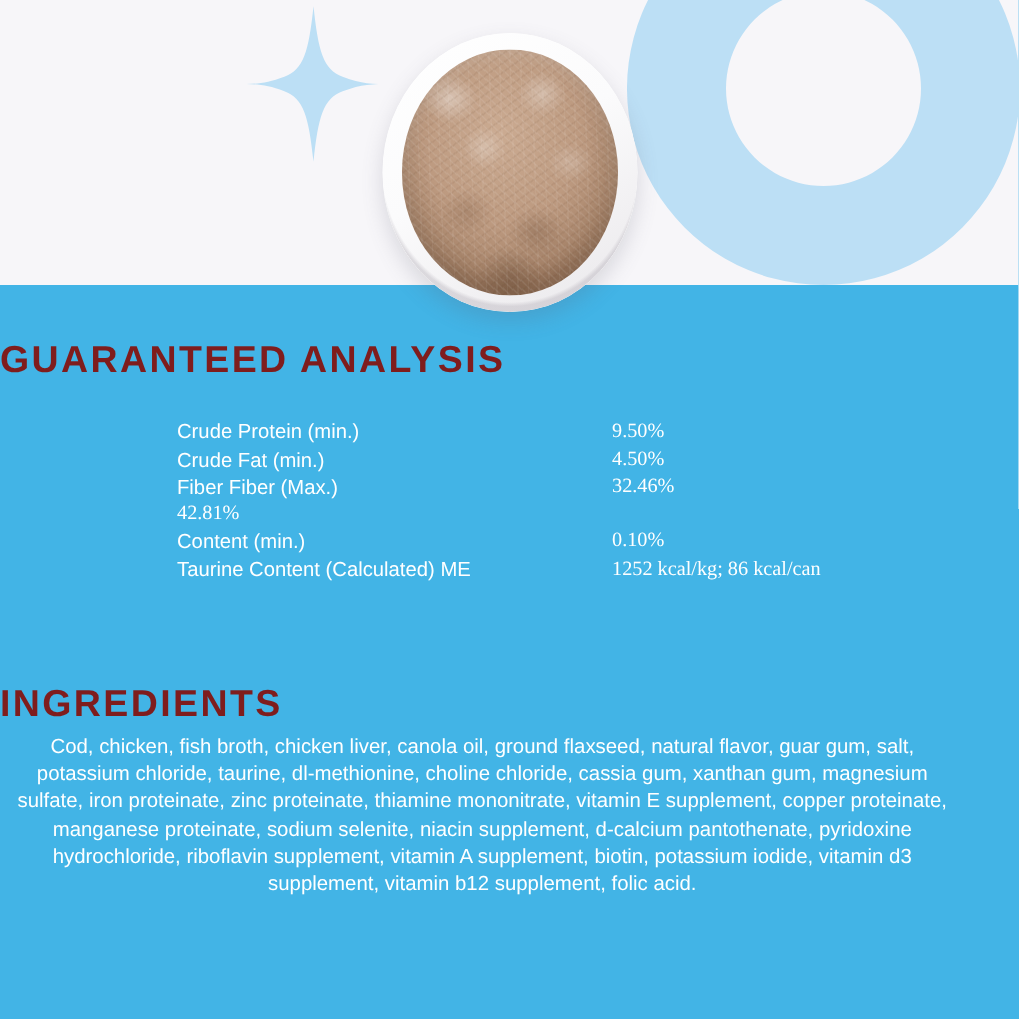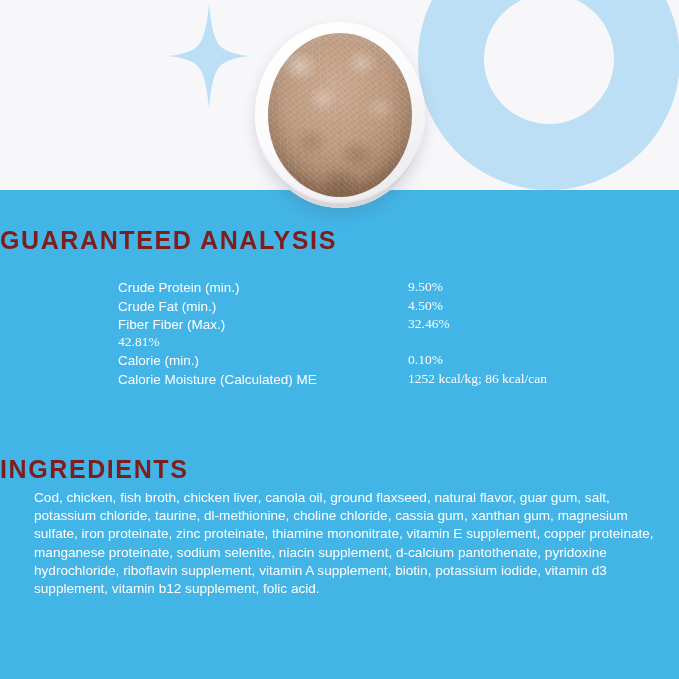--- a/index.html
+++ b/index.html
@@ -139,24 +139,24 @@
     color: #ffffff;
     font-size: 13.5px;
     white-space: nowrap;
   }
   .ga-label { width: 290px; flex: none; }
   .ga-value { flex: none; font-family: Liberation Serif, serif; }
 
   
   .ingredients-text {
     position: absolute;
-    left: 34px;
+    left: 4px;
     top: 489px;
     width: 635px;
-    text-align: left;
+    text-align: center;
     color: #ffffff;
     font-size: 13.6px;
     line-height: 18.2px;
   }
 </style>
 </head>
 <body>
 
 <div id="panel">
 
@@ -197,26 +197,26 @@
     <div class="ga-row">
       <span class="ga-label">Fiber Fiber (Max.)</span>
       <span class="ga-value">32.46%</span>
     </div>
 
     <div class="ga-row">
       <span class="ga-value">42.81%</span>
     </div>
 
     <div class="ga-row">
-      <span class="ga-label">Calorie (min.)</span>
+      <span class="ga-label">Content (min.)</span>
       <span class="ga-value">0.10%</span>
     </div>
 
     <div class="ga-row">
-      <span class="ga-label">Calorie Moisture (Calculated) ME</span>
+      <span class="ga-label">Taurine Content (Calculated) ME</span>
       <span class="ga-value">1252 kcal/kg; 86 kcal/can</span>
     </div>
 
   </div>
 
   <div class="section-heading" id="heading-ing">INGREDIENTS</div>
 
   <div class="ingredients-text">Cod, chicken, fish broth, chicken liver, canola oil, ground flaxseed, natural flavor, guar gum, salt, potassium chloride, taurine, dl-methionine, choline chloride, cassia gum, xanthan gum, magnesium sulfate, iron proteinate, zinc proteinate, thiamine mononitrate, vitamin E supplement, copper proteinate, manganese proteinate, sodium selenite, niacin supplement, d-calcium pantothenate, pyridoxine hydrochloride, riboflavin supplement, vitamin A supplement, biotin, potassium iodide, vitamin d3 supplement, vitamin b12 supplement, folic acid.</div>
 
 </div>

